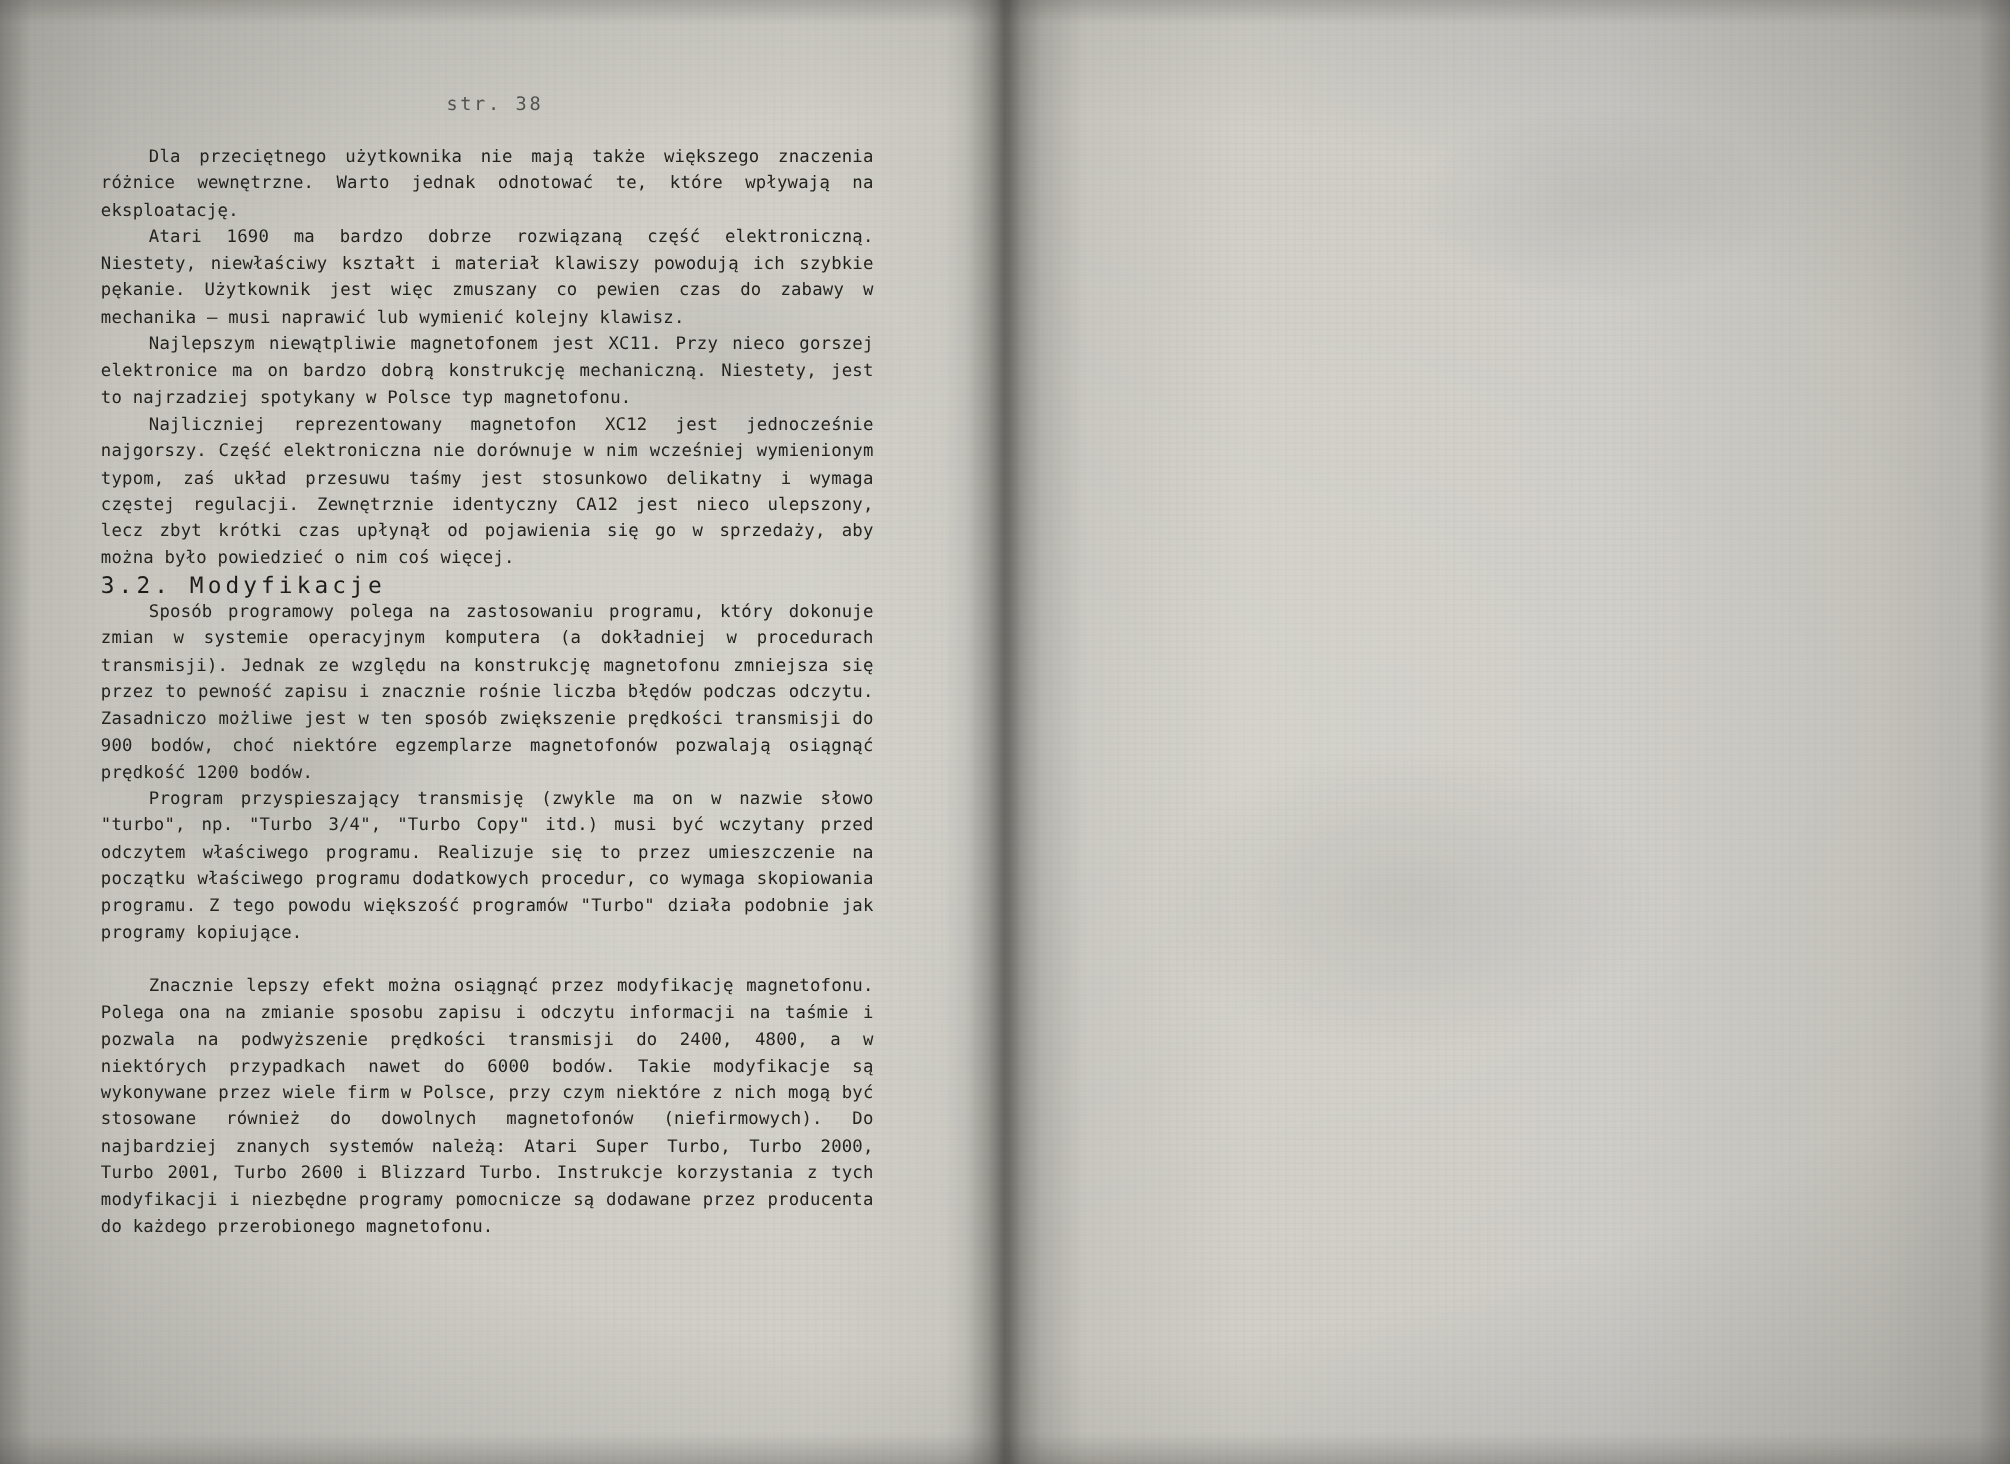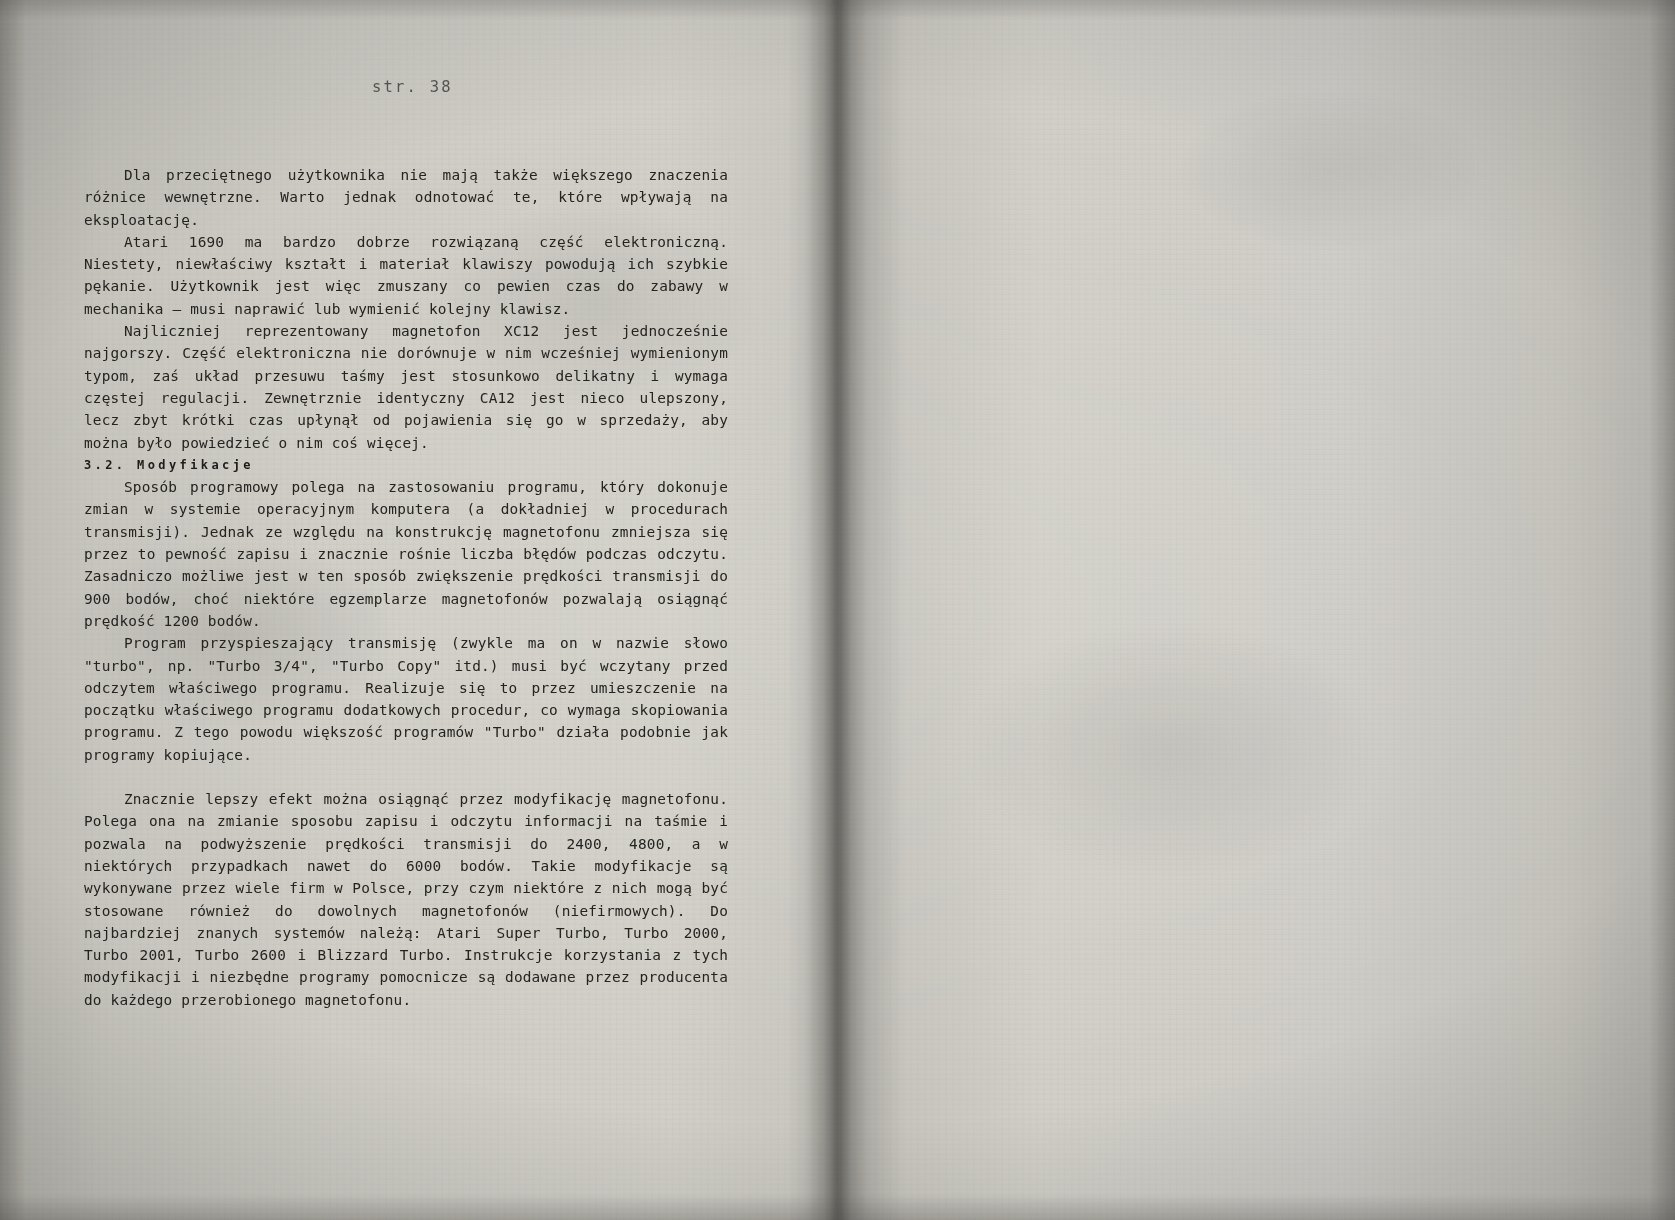--- a/index.html
+++ b/index.html
@@ -67,32 +67,31 @@
   }
   .pn-left  { left: 372px; top: 78px; }
 
   .col {
     position: absolute;
     color: #262522;
     font-size: 14.4px;
     line-height: 22.3px;
     text-align: justify;
     letter-spacing: 0.18px;
-    margin-top: 44px;
   }
   .col-left  { left: 84px;  top: 120px; width: 644px; }
 
   p { margin: 0; }
   p.ind { text-indent: 40px; }
   .gap { height: 22px; }
 
   h3.section {
     margin: 0;
-    font-size: 12px;
-    font-weight: bold;
+    font-size: 19px;
+    font-weight: normal;
     letter-spacing: 3.4px;
     color: #1f1e1c;
   }
   .sec-left  { margin: 30px 0 24px 100px; }
 
   
   .blotch {
     position: absolute;
     border-radius: 50%;
     pointer-events: none;
@@ -116,20 +115,21 @@
   <div class="blotch b2"></div>
   <div class="blotch b3"></div>
   <div class="blotch b4"></div>
 
   <div class="page page-left">
     <div class="page-number pn-left">str. 38</div>
 
     <div class="col col-left">
       <p class="ind">Dla przeciętnego użytkownika nie mają także większego znaczenia różnice wewnętrzne. Warto jednak odnotować te, które wpływają na eksploatację.</p>
       <p class="ind">Atari 1690 ma bardzo dobrze rozwiązaną część elektroniczną. Niestety, niewłaściwy kształt i materiał klawiszy powodują ich szybkie pękanie. Użytkownik jest więc zmuszany co pewien czas do zabawy w mechanika – musi naprawić lub wymienić kolejny klawisz.</p>
+      <p class="ind">Najlepszym niewątpliwie magnetofonem jest XC11. Przy nieco gorszej elektronice ma on bardzo dobrą konstrukcję mechaniczną. Niestety, jest to najrzadziej spotykany w Polsce typ magnetofonu.</p>
       <p class="ind">Najliczniej reprezentowany magnetofon XC12 jest jednocześnie najgorszy. Część elektroniczna nie dorównuje w nim wcześniej wymienionym typom, zaś układ przesuwu taśmy jest stosunkowo delikatny i wymaga częstej regulacji. Zewnętrznie identyczny CA12 jest nieco ulepszony, lecz zbyt krótki czas upłynął od pojawienia się go w sprzedaży, aby można było powiedzieć o nim coś więcej.</p>
 
       <h3 class="section sec-left">3.2.  Modyfikacje</h3>
 
       <p class="ind">Sposób programowy polega na zastosowaniu programu, który dokonuje zmian w systemie operacyjnym komputera (a dokładniej w procedurach transmisji). Jednak ze względu na konstrukcję magnetofonu zmniejsza się przez to pewność zapisu i znacznie rośnie liczba błędów podczas odczytu. Zasadniczo możliwe jest w ten sposób zwiększenie prędkości transmisji do 900 bodów, choć niektóre egzemplarze magnetofonów pozwalają osiągnąć prędkość 1200 bodów.</p>
       <p class="ind">Program przyspieszający transmisję (zwykle ma on w nazwie słowo "turbo", np. "Turbo 3/4", "Turbo Copy" itd.) musi być wczytany przed odczytem właściwego programu. Realizuje się to przez umieszczenie na początku właściwego programu dodatkowych procedur, co wymaga skopiowania programu. Z tego powodu większość programów "Turbo" działa podobnie jak programy kopiujące.</p>
       <div class="gap"></div>
       <p class="ind">Znacznie lepszy efekt można osiągnąć przez modyfikację magnetofonu. Polega ona na zmianie sposobu zapisu i odczytu informacji na taśmie i pozwala na podwyższenie prędkości transmisji do 2400, 4800, a w niektórych przypadkach nawet do 6000 bodów. Takie modyfikacje są wykonywane przez wiele firm w Polsce, przy czym niektóre z nich mogą być stosowane również do dowolnych magnetofonów (niefirmowych). Do najbardziej znanych systemów należą: Atari Super Turbo, Turbo 2000, Turbo 2001, Turbo 2600 i Blizzard Turbo. Instrukcje korzystania z tych modyfikacji i niezbędne programy pomocnicze są dodawane przez producenta do każdego przerobionego magnetofonu.</p>
     </div>
   </div>

